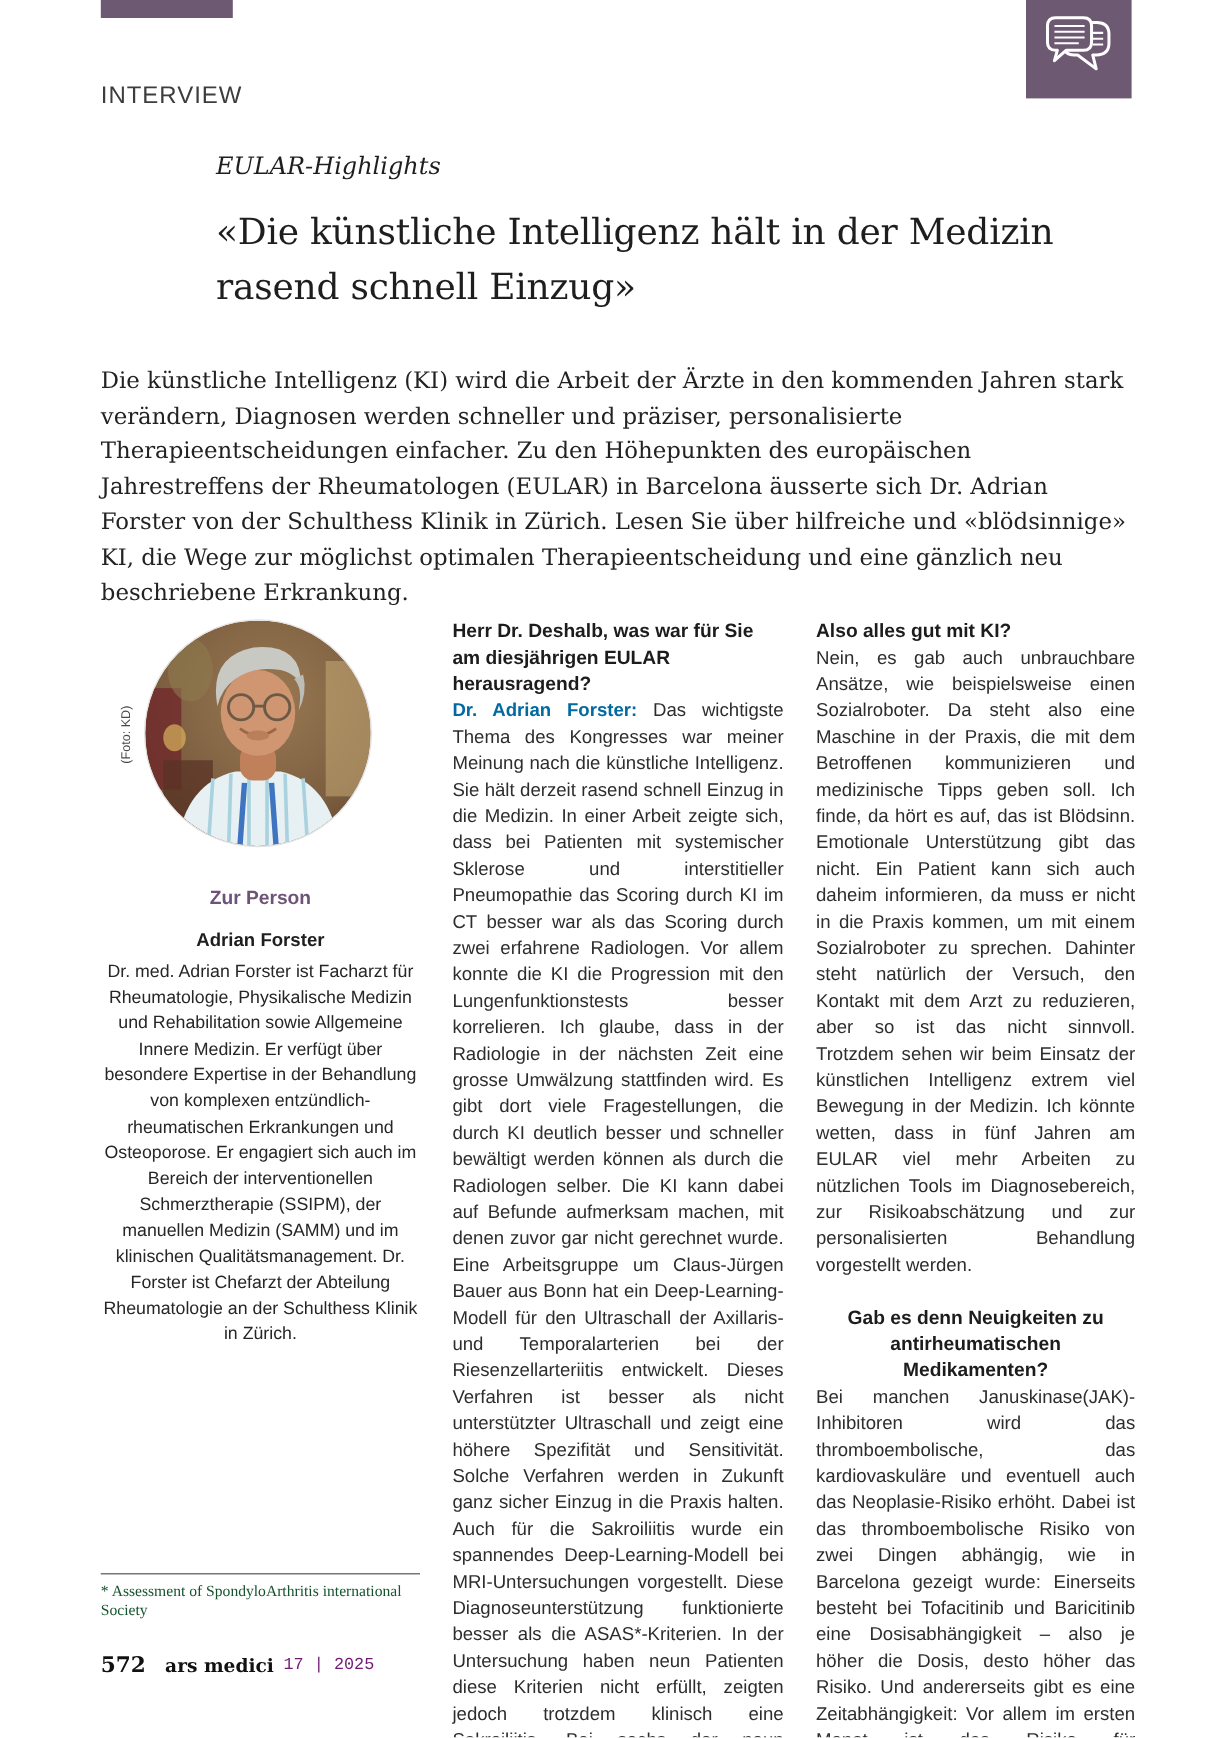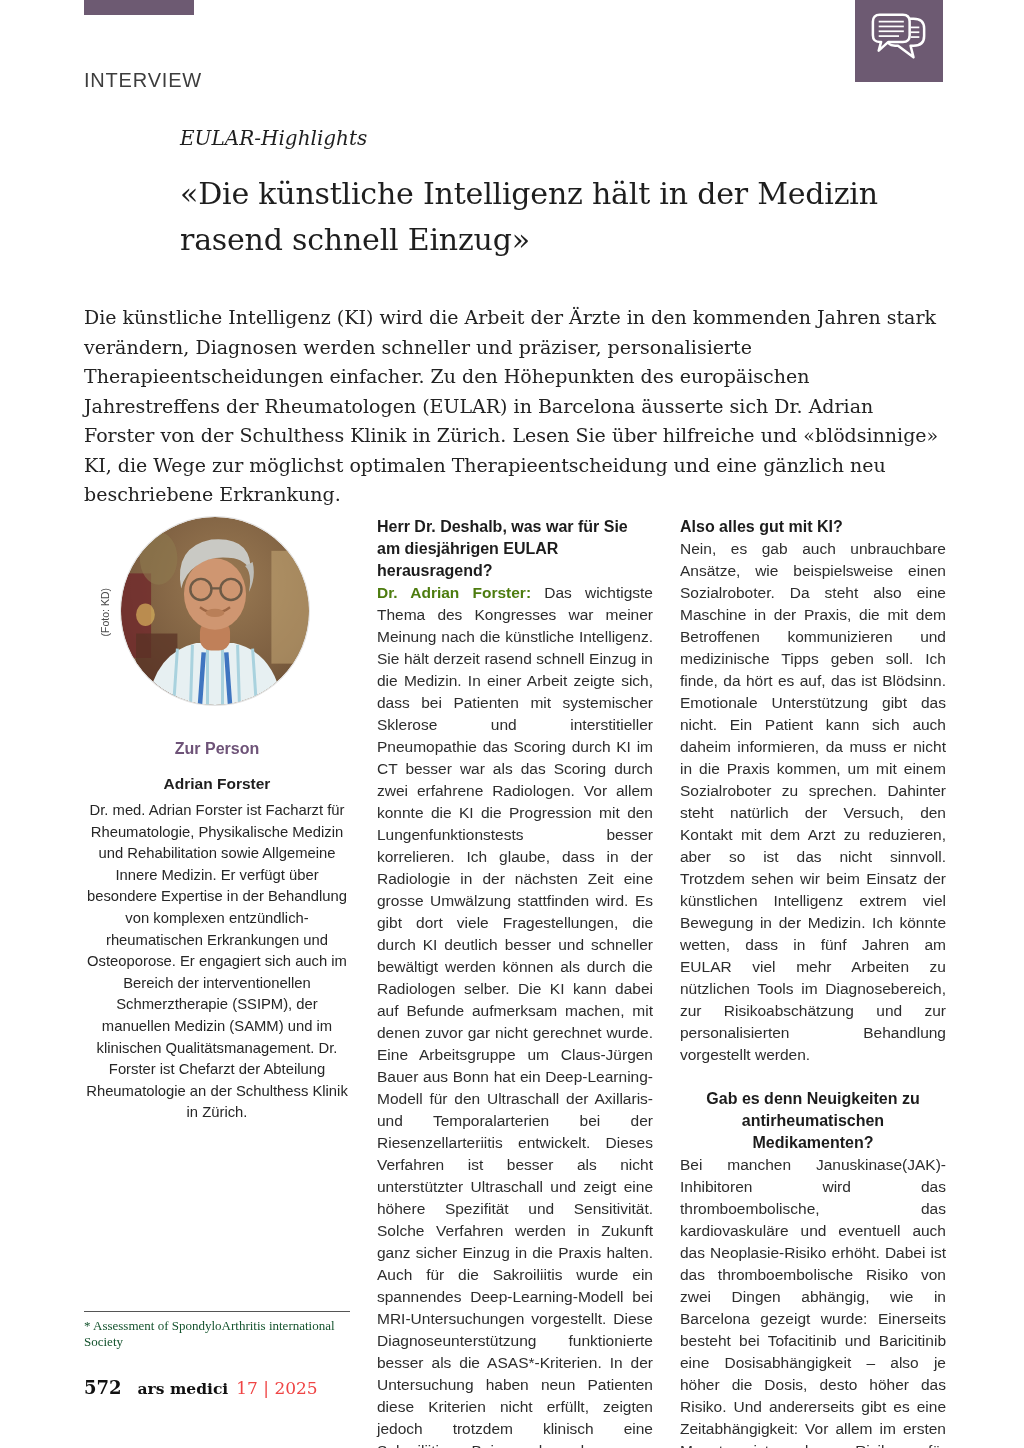--- a/index.html
+++ b/index.html
@@ -129,44 +129,44 @@
     font-weight: bold;
     color: #1c1c1c;
   }
   .answer {
     margin-top: 0;
     text-align: justify;
     hyphens: auto;
     -webkit-hyphens: auto;
   }
   .q-gap { margin-top: 22px; text-align: center; }
-  .speaker { font-weight: bold; color: #4d7c0f; margin-top: 28px; }
+  .speaker { font-weight: bold; color: #0369a1; margin-top: 28px; }
 
   
   .footnote {
     position: absolute;
     left: 84px; top: 1311px;
     width: 266px;
     border-top: 1px solid #555555;
     padding-top: 6px;
     font-family: Liberation Serif, serif;
     font-size: 13px;
     color: #14532d;
   }
   .footer {
     position: absolute;
     left: 84px; top: 1377px;
     font-family: "DejaVu Serif", serif;
     color: #111111;
     display: flex;
-    align-items: flex-end;
+    align-items: center;
   }
   .footer .page-num { font-weight: bold; font-size: 18px; }
   .footer .journal { font-weight: bold; font-size: 15.5px; margin-left: 16px; }
-  .footer .issue { font-size: 17px; margin-left: 8px; color: #ef4444; }
+  .footer .issue { font-size: 14px; margin-left: 8px; color: #701a75; font-family: Liberation Mono, monospace; }
 </style>
 </head>
 <body>
 
 <div class="page">
 
   <div class="top-bar"></div>
   <div class="section-label">INTERVIEW</div>
   <div class="chat-icon-box">
     <span>

